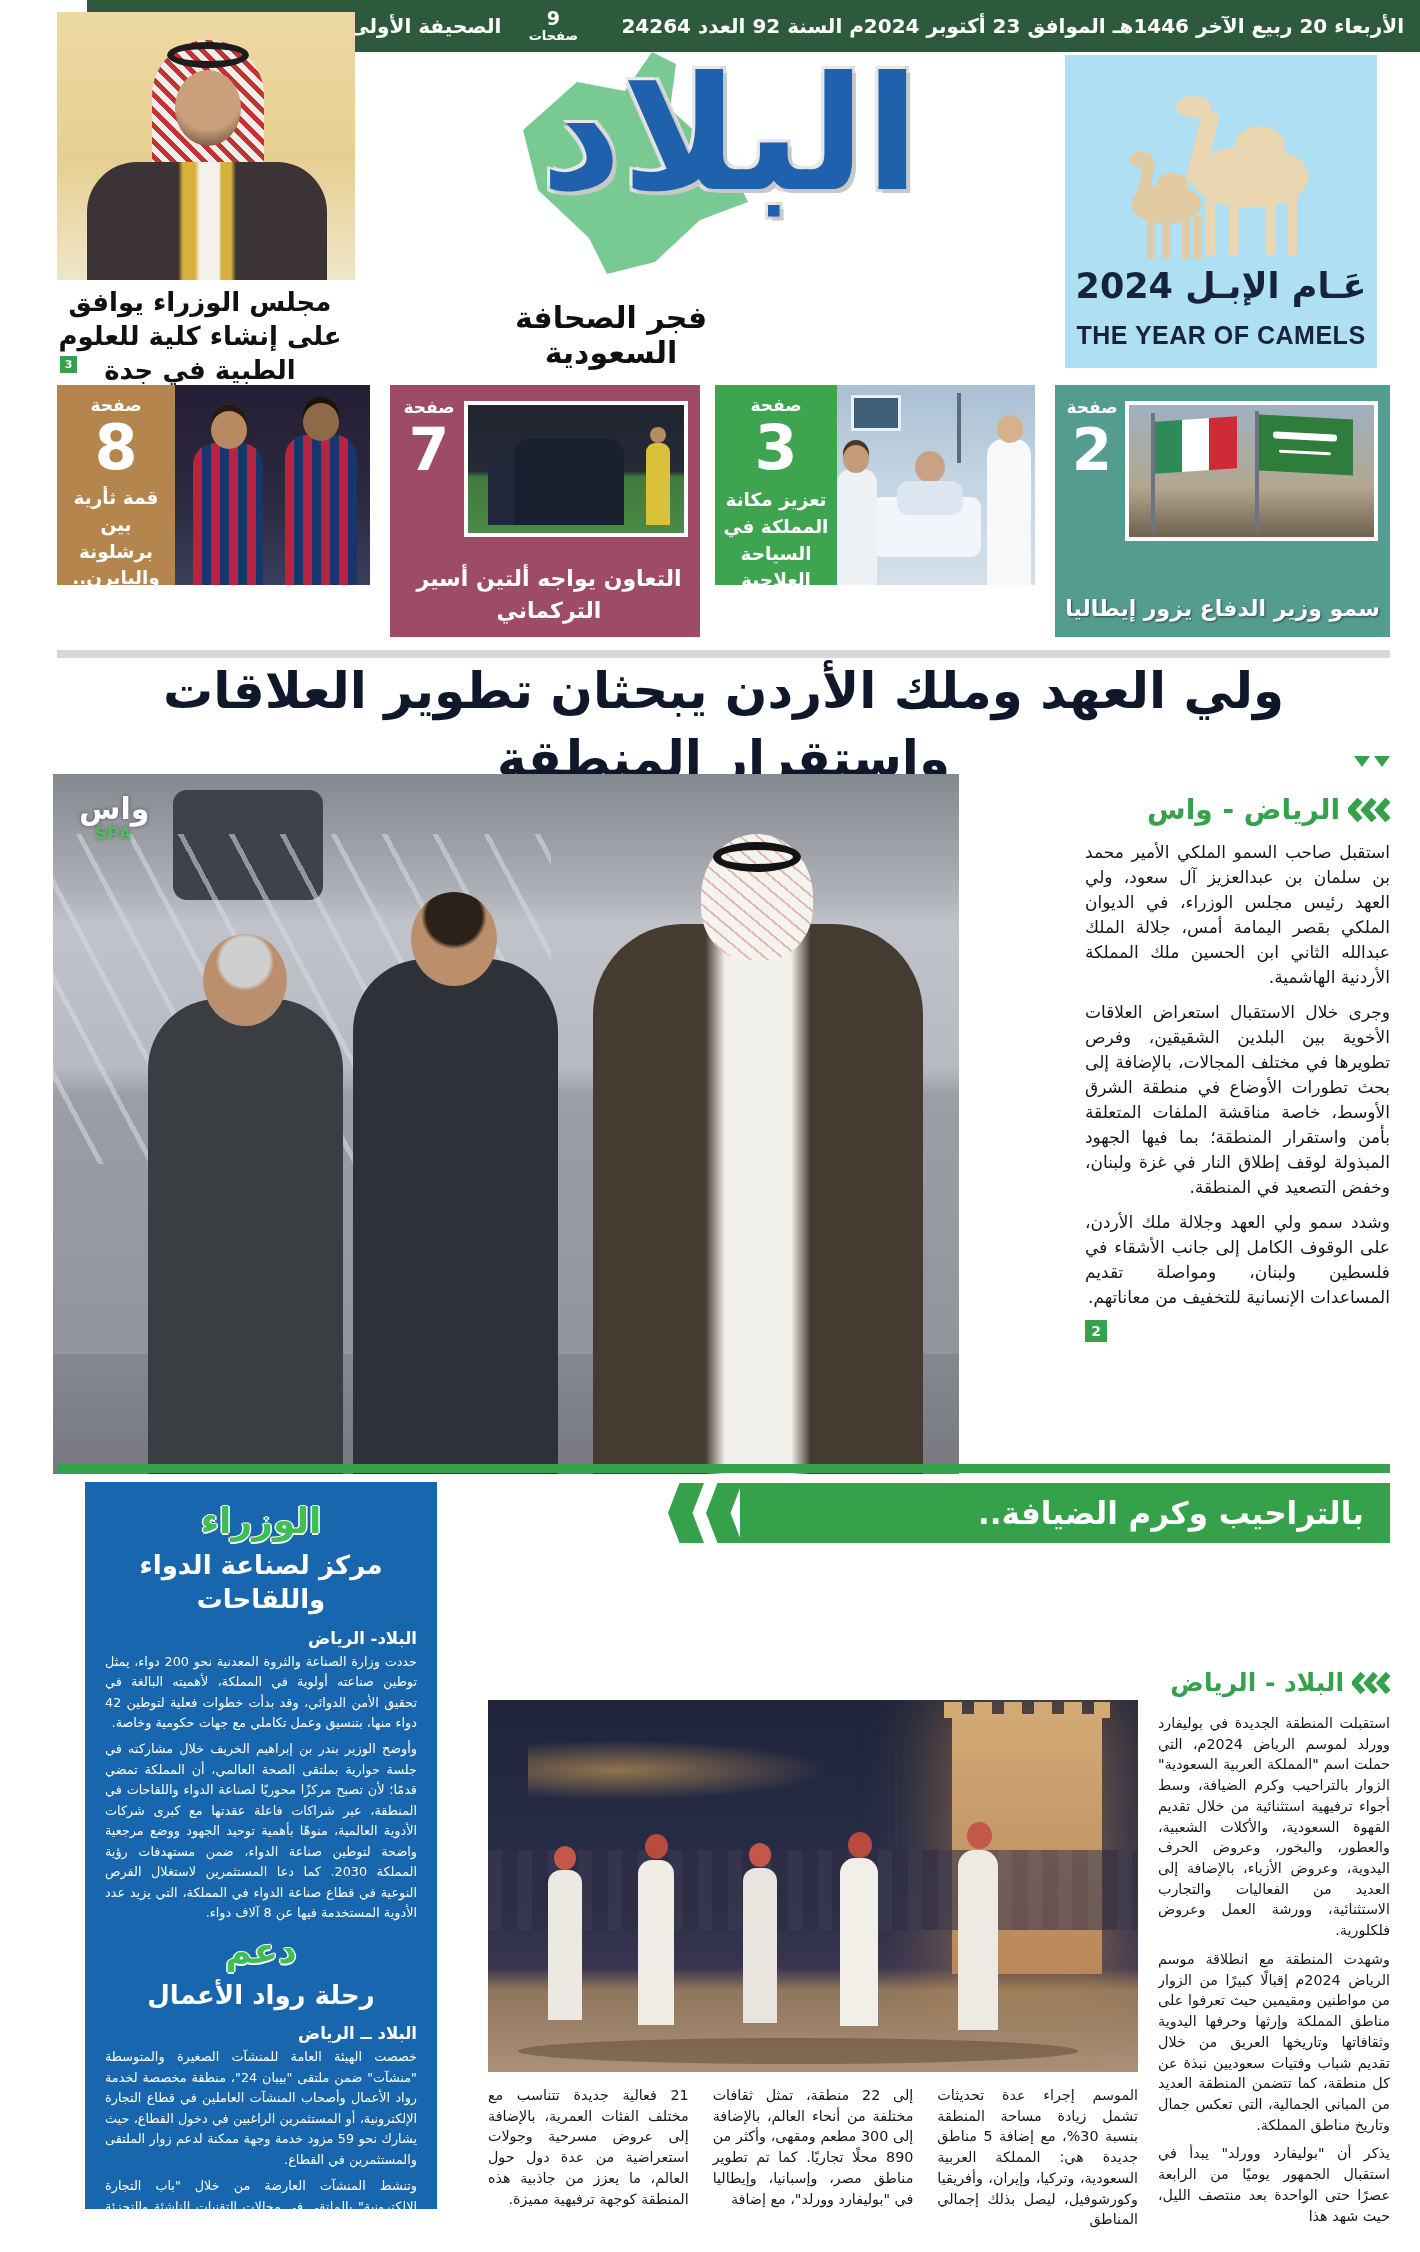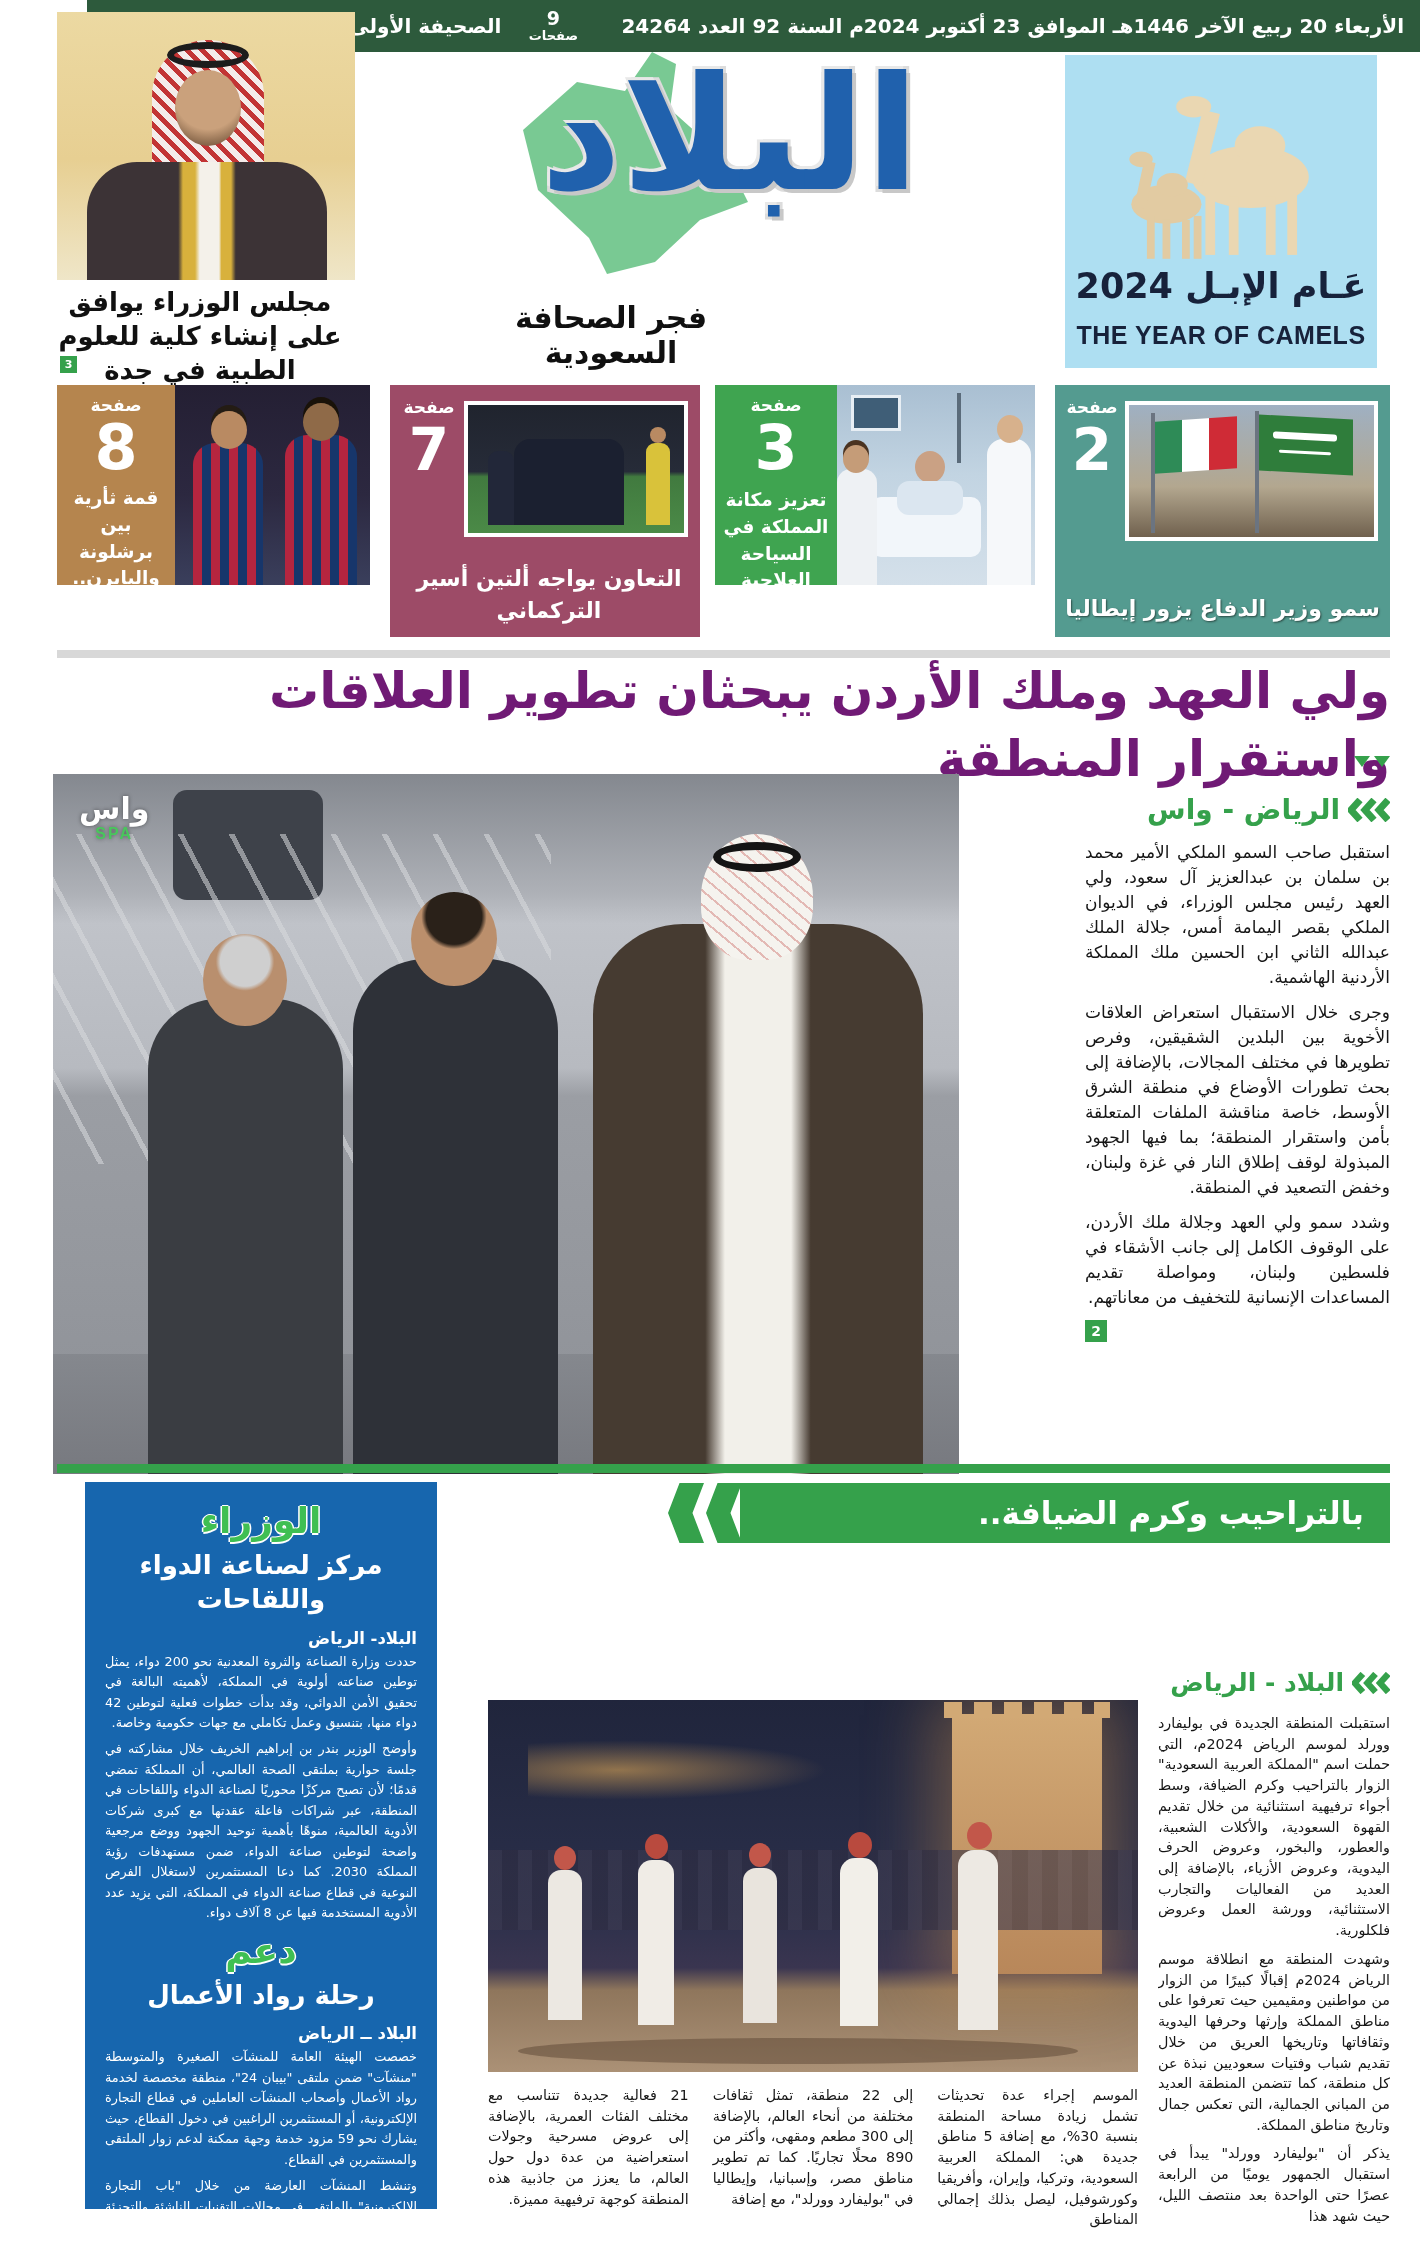--- a/index.html
+++ b/index.html
@@ -23,21 +23,21 @@
   .teaser{top:385px;height:252px;}
   .t-label{font-size:17px;font-weight:700;color:#fff;text-align:center;}
   .t-num{font-weight:900;color:#fff;text-align:center;line-height:1;}
   .t-cap{color:#fff;font-weight:800;text-align:center;line-height:1.45;}
   
   .datebar{left:57px;top:590px;width:1333px;height:52px;background:#2d5a3c;color:#fff;display:flex;align-items:center;}
   .datebar .cell{font-size:20px;font-weight:700;white-space:nowrap;}
   .vdiv{width:2px;height:38px;background:#fff;margin:0 6px;}
   .graystrip{left:57px;top:650px;width:1333px;height:8px;background:#d8d8d8;}
   
-  .headline1{left:57px;top:658px;width:1333px;text-align:right;font-size:50px;font-weight:900;color:#701a75;line-height:1.35;}
+  .headline1{left:57px;top:658px;width:1333px;text-align:center;font-size:50px;font-weight:900;color:#0f172a;line-height:1.35;}
   .lead-photo{left:53px;top:762px;width:906px;height:700px;background:linear-gradient(180deg,#c9ccd2 0%,#b7bac0 42%,#9b9ea4 46%,#8d9096 100%);margin-top:12px;}
   .lead-col{left:1085px;top:756px;width:305px;height:706px;overflow:hidden;}
   .dateline{display:flex;align-items:center;gap:8px;color:#35a14b;font-weight:800;}
   .lead-col .dateline{font-size:28px;margin:26px 0 14px;}
   .lead-col p{font-size:17px;line-height:1.47;margin:0 0 10px;color:#161616;}
   .greenrule{left:57px;top:1464px;width:1333px;height:9px;background:#35a14b;}
   
   .bluebox{left:85px;top:1482px;width:352px;height:727px;background:#1766ae;color:#fff;padding:16px 20px;box-sizing:border-box;overflow:hidden;}
   .sec-title{font-size:36px;font-weight:900;color:#3fbf53;text-align:center;
       text-shadow:1.5px 0 0 #fff,-1.5px 0 0 #fff,0 1.5px 0 #fff,0 -1.5px 0 #fff;margin:2px 0 8px;}

